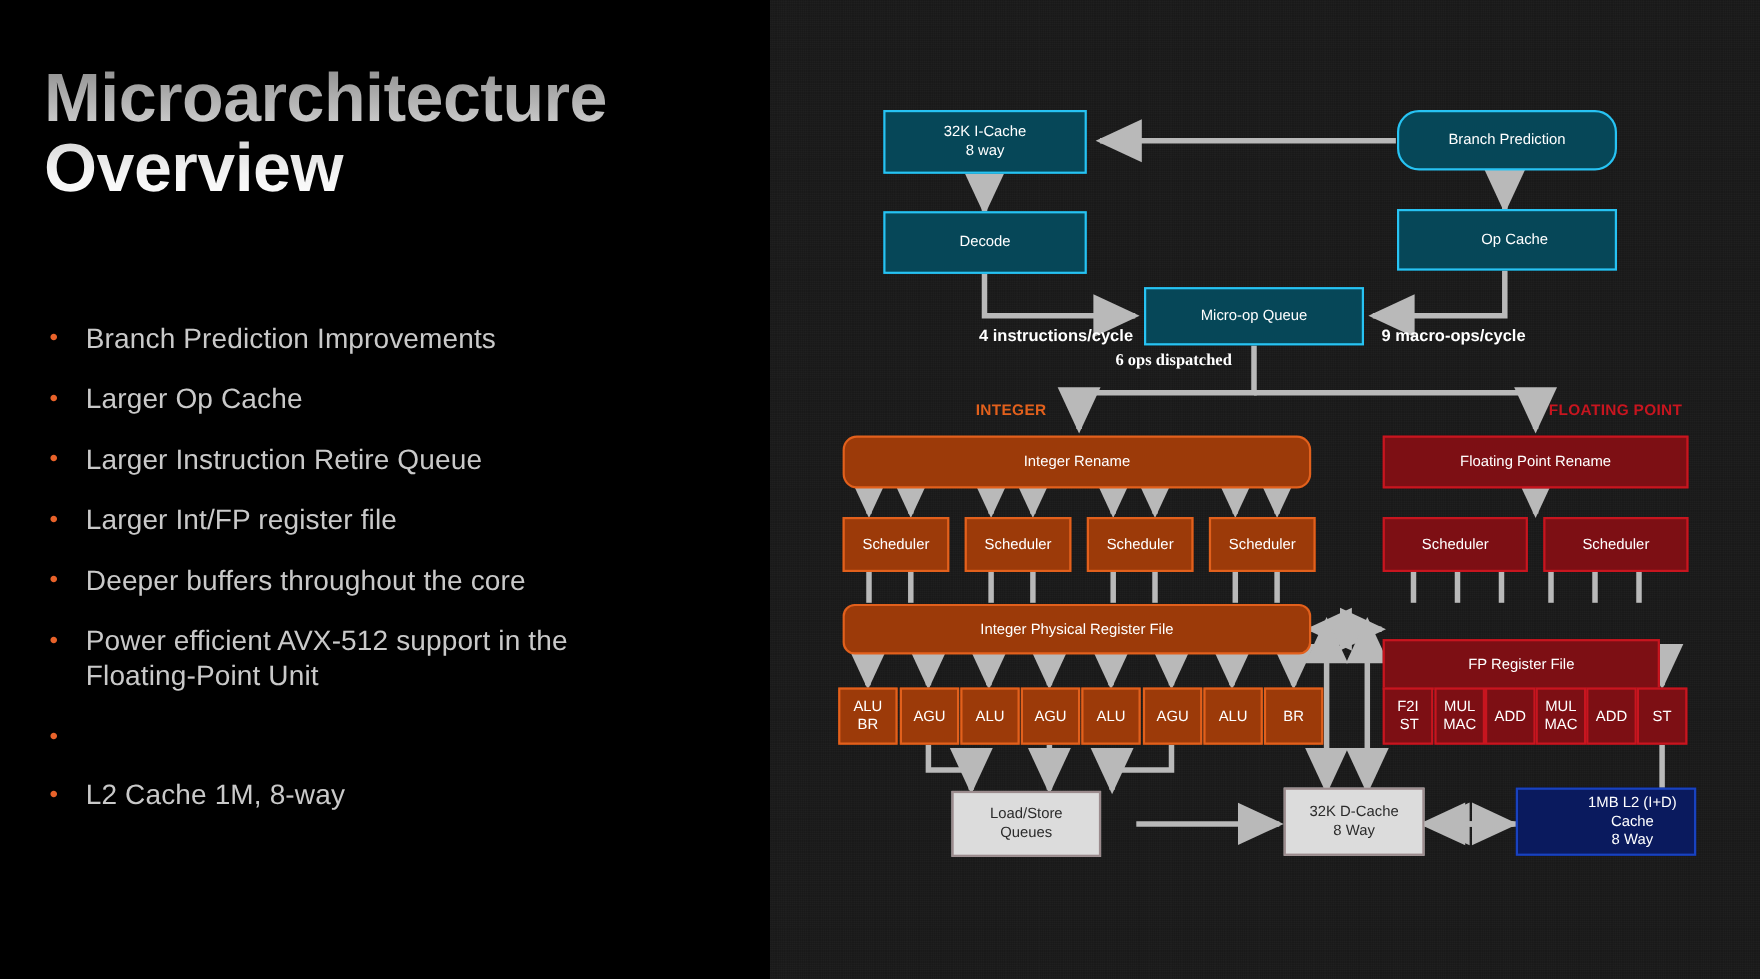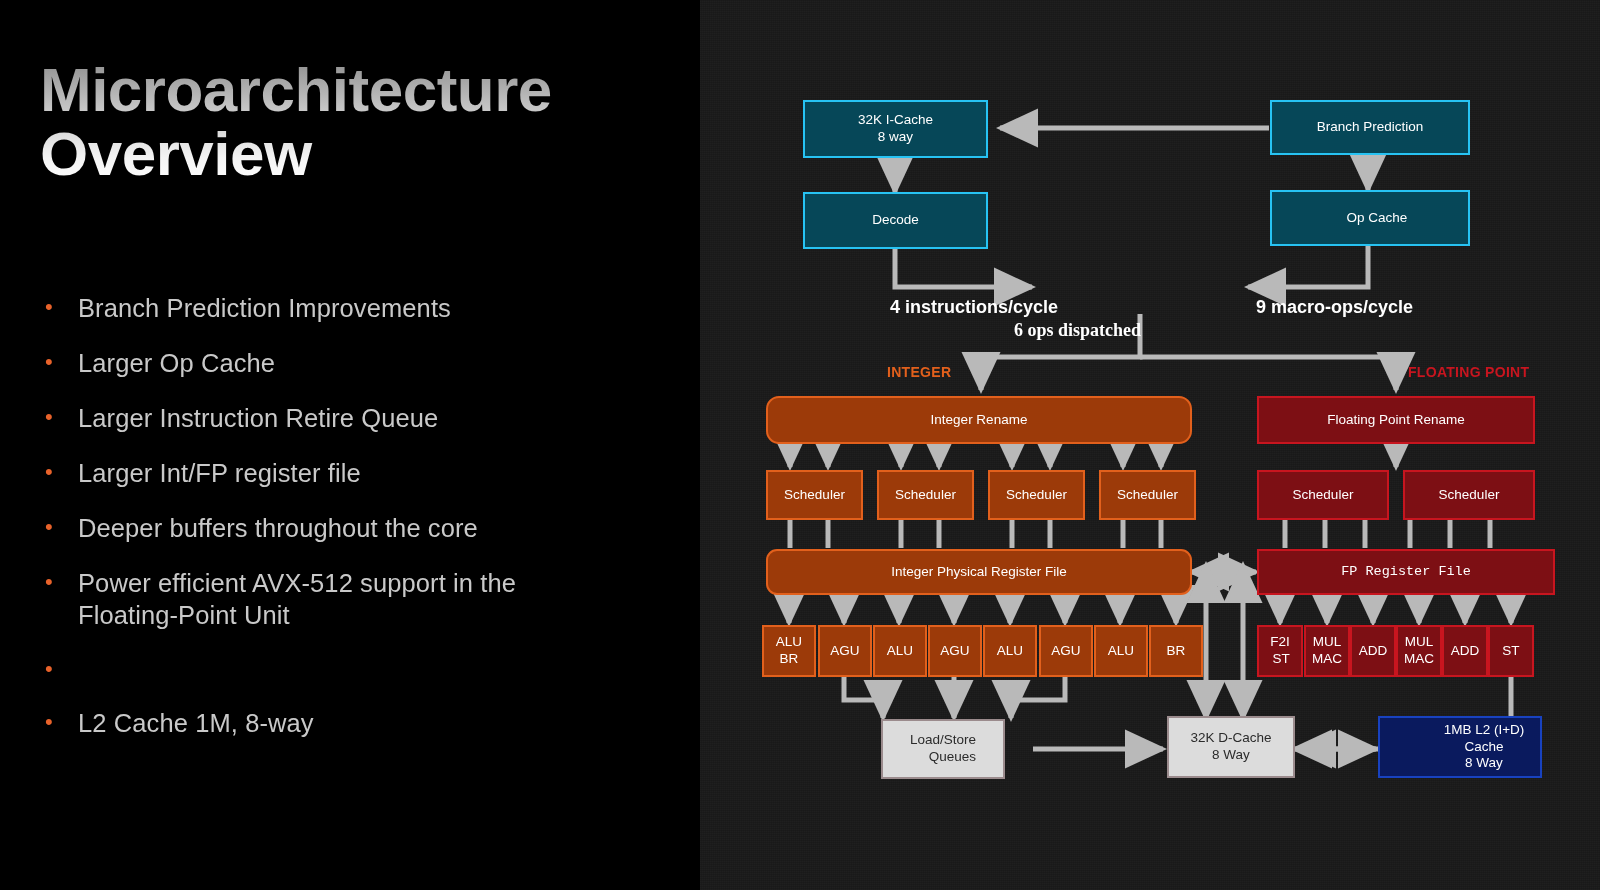--- a/index.html
+++ b/index.html
@@ -57,21 +57,21 @@
   .n-orange { background: #9c3a09; border: 2px solid #e2601c; }
   .n-red    { background: #7d0f14; border: 2px solid #c8151f; }
   .n-gray   { background: #dcdcdc; border: 2px solid #9b8b8d; color: #2b2b2b; }
   .n-navy   { background: #0a1a5e; border: 2.5px solid #1842c0; padding-left: 48px; }
 
   .lbl {
     position: absolute; font-size: 13px; color: #fff; white-space: nowrap; z-index: 4;
   }
   .lbl-integer { color: #e2601c; font-weight: bold; font-size: 14px; letter-spacing: .3px; }
   .lbl-fp      { color: #c8151f; font-weight: bold; font-size: 14px; letter-spacing: .3px; }
-  .lbl-flow    { color: #ffffff; font-size: 18px; font-weight: 600; }
+  .lbl-flow    { color: #ffffff; font-size: 15px; font-weight: 600; }
 
   svg#wires { position: absolute; left: 0; top: 0; width: 900px; height: 890px; z-index: 1; }
 </style>
 </head>
 <body>
 
 <div id="slide">
 
   <div id="left-panel">
 
@@ -200,23 +200,24 @@
           <path d="M543,566 L543,572" marker-start="url(#ah-s)"></path>
 
           <path d="M811,677 L811,749 L598,749" marker-end="url(#ah)"></path>
 
           <line x1="595" y1="749" x2="676" y2="749" marker-end="url(#ah)" marker-start="url(#ah-s)"></line>
         </g>
       </svg>
 
       <div class="node n-blue" style="left:103px;top:100px;width:185px;height:58px;">32K I-Cache
 8 way</div>
-      <div class="node n-blue" style="left:570px;top:100px;width:200px;height:55px;">Branch Prediction</div>
+      <div class="node n-blue" style="left:570px;top:100px;width:200px;height:55px;border-radius:20px;">Branch Prediction</div>
       <div class="node n-blue" style="left:103px;top:192px;width:185px;height:57px;">Decode</div>
       <div class="node n-blue" style="left:570px;top:190px;width:200px;height:56px;padding-left:14px;">Op Cache</div>
+      <div class="node n-blue" style="left:340px;top:261px;width:200px;height:53px;">Micro-op Queue</div>
 
       <div class="lbl lbl-flow" style="left:190px;top:297px;">4 instructions/cycle</div>
       <div class="lbl lbl-flow" style="left:556px;top:297px;">9 macro-ops/cycle</div>
       <div class="lbl lbl-flow" style="left:314px;top:320px;font-family:Liberation Serif, serif;">6 ops dispatched</div>
       <div class="lbl lbl-integer" style="left:187px;top:364px;">INTEGER</div>
       <div class="lbl lbl-fp" style="left:708px;top:364px;">FLOATING POINT</div>
 
       <div class="node n-orange" style="left:66px;top:396px;width:426px;height:48px;border-radius:13px;">Integer Rename</div>
 
       <div class="node n-orange" style="left:66px;top:470px;width:97px;height:50px;">Scheduler</div>
@@ -234,33 +235,33 @@
       <div class="node n-orange" style="left:283px;top:625px;width:54px;height:52px;">ALU</div>
       <div class="node n-orange" style="left:339px;top:625px;width:54px;height:52px;">AGU</div>
       <div class="node n-orange" style="left:394px;top:625px;width:54px;height:52px;">ALU</div>
       <div class="node n-orange" style="left:449px;top:625px;width:54px;height:52px;">BR</div>
 
       <div class="node n-red" style="left:557px;top:396px;width:278px;height:48px;">Floating Point Rename</div>
 
       <div class="node n-red" style="left:557px;top:470px;width:132px;height:50px;">Scheduler</div>
       <div class="node n-red" style="left:703px;top:470px;width:132px;height:50px;">Scheduler</div>
 
-      <div class="node n-red" style="left:557px;top:549px;width:298px;height:46px;font-family:Liberation Mono, monospace;">FP Register File</div>
+      <div class="node n-red" style="left:557px;top:581px;width:252px;height:46px;">FP Register File</div>
 
       <div class="node n-red" style="left:557px;top:625px;width:46px;height:52px;text-align:right;">F2I
 ST</div>
       <div class="node n-red" style="left:604px;top:625px;width:46px;height:52px;">MUL
 MAC</div>
       <div class="node n-red" style="left:650px;top:625px;width:46px;height:52px;">ADD</div>
       <div class="node n-red" style="left:696px;top:625px;width:46px;height:52px;">MUL
 MAC</div>
       <div class="node n-red" style="left:742px;top:625px;width:46px;height:52px;">ADD</div>
       <div class="node n-red" style="left:788px;top:625px;width:46px;height:52px;">ST</div>
 
-      <div class="node n-gray" style="left:181px;top:719px;width:124px;height:60px;text-align:right;">Load/Store
+      <div class="node n-gray" style="left:165px;top:719px;width:136px;height:60px;">Load/Store
 Queues</div>
       <div class="node n-gray" style="left:467px;top:716px;width:128px;height:62px;">32K D-Cache
 8 Way</div>
       <div class="node n-navy" style="left:678px;top:716px;width:164px;height:62px;">1MB L2 (I+D) Cache
 8 Way</div>
 
     </div>
   </div>
 
 </div>

